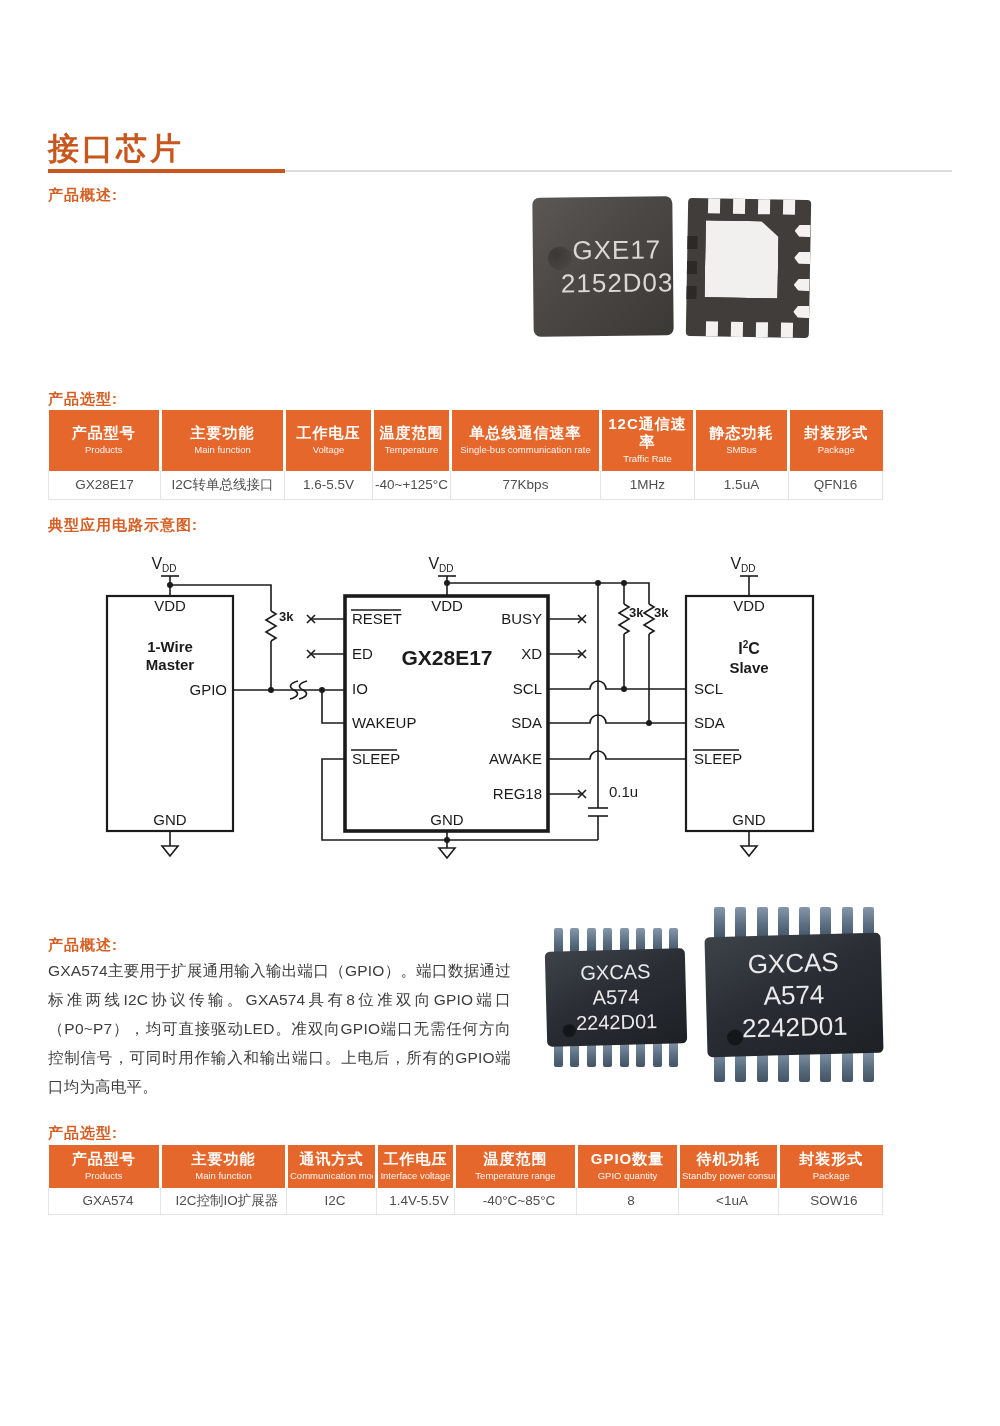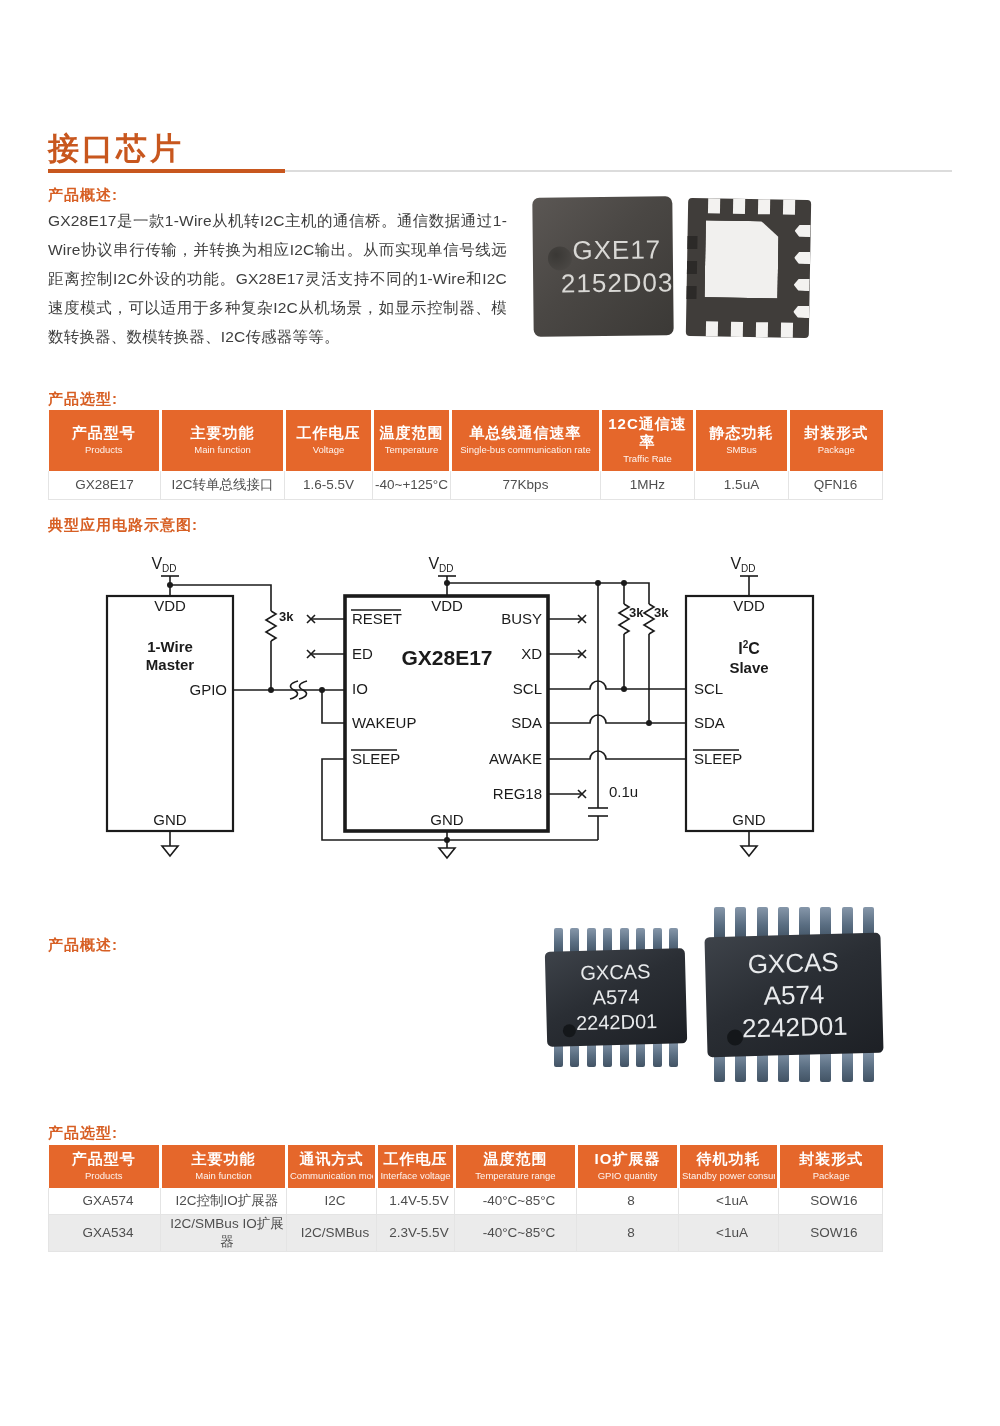--- a/index.html
+++ b/index.html
@@ -77,21 +77,20 @@
 
 <div class="page">
 
   <div class="page-title">接口芯片</div>
   <div class="title-rule">
     <div class="gray"></div>
     <div class="orange"></div>
   </div>
 
   <div class="sec-label" style="left:48px; top:186px;">产品概述:</div>
-  <div class="para" style="left:48px; top:206px; width:459px;">GX28E17是一款1-Wire从机转I2C主机的通信桥。通信数据通过1-Wire协议串行传输，并转换为相应I2C输出。从而实现单信号线远距离控制I2C外设的功能。GX28E17灵活支持不同的1-Wire和I2C速度模式，可以适用于多种复杂I2C从机场景，如显示控制器、模数转换器、数模转换器、I2C传感器等等。</div>
 
   <div class="qfn-front">
     <div class="pin1dot"></div>
     <div class="mark">GXE17</div>
     <div class="mark">2152D03</div>
   </div>
   <div class="qfn-back">
     <div class="pad"></div>
     <div class="slot top" style="left:20px;"></div>
     <div class="slot top" style="left:45px;"></div>
@@ -308,20 +307,21 @@
       <circle class="dot" cx="387" cy="296" r="3"></circle>
       <polygon class="gnd" points="379,304 395,304 387,314"></polygon>
     </g>
     <g>
       <line class="wire" x1="689" y1="287" x2="689" y2="302"></line>
       <polygon class="gnd" points="681,302 697,302 689,312"></polygon>
     </g>
   </svg>
 
   <div class="sec-label" style="left:48px; top:936px;">产品概述:</div>
+  <div class="para" style="left:48px; top:956px; width:463px;">GXA574主要用于扩展通用输入输出端口（GPIO）。端口数据通过标准两线I2C协议传输。GXA574具有8位准双向GPIO端口（P0~P7），均可直接驱动LED。准双向GPIO端口无需任何方向控制信号，可同时用作输入和输出端口。上电后，所有的GPIO端口均为高电平。</div>
 
   <div class="soic soic-sm" style="left:540px; top:926px; width:152px; height:146px;">
     <div class="pinrow top">
       <div class="pin"></div>
         <div class="pin"></div>
         <div class="pin"></div>
         <div class="pin"></div>
       <div class="pin"></div>
         <div class="pin"></div>
         <div class="pin"></div>
@@ -401,21 +401,21 @@
           </th>
         <th>
             <div class="zh">工作电压</div>
             <div class="en">Interface voltage</div>
           </th>
         <th>
             <div class="zh">温度范围</div>
             <div class="en">Temperature range</div>
           </th>
         <th>
-            <div class="zh">IO扩展器</div>
+            <div class="zh">GPIO数量</div>
             <div class="en">GPIO quantity</div>
           </th>
         <th>
             <div class="zh">待机功耗</div>
             <div class="en">Standby power consumption</div>
           </th>
         <th>
             <div class="zh">封装形式</div>
             <div class="en">Package</div>
           </th>
@@ -425,26 +425,16 @@
       <tr>
         <td>GXA574</td>
         <td>I2C控制IO扩展器</td>
         <td>I2C</td>
         <td>1.4V-5.5V</td>
         <td>-40°C~85°C</td>
         <td>8</td>
         <td>&lt;1uA</td>
         <td>SOW16</td>
       </tr>
-      <tr class="alt">
-        <td>GXA534</td>
-        <td>I2C/SMBus IO扩展器</td>
-        <td>I2C/SMBus</td>
-        <td>2.3V-5.5V</td>
-        <td>-40°C~85°C</td>
-        <td>8</td>
-        <td>&lt;1uA</td>
-        <td>SOW16</td>
-      </tr>
     </tbody>
   </table>
 
 </div>
 
 </body></html>

